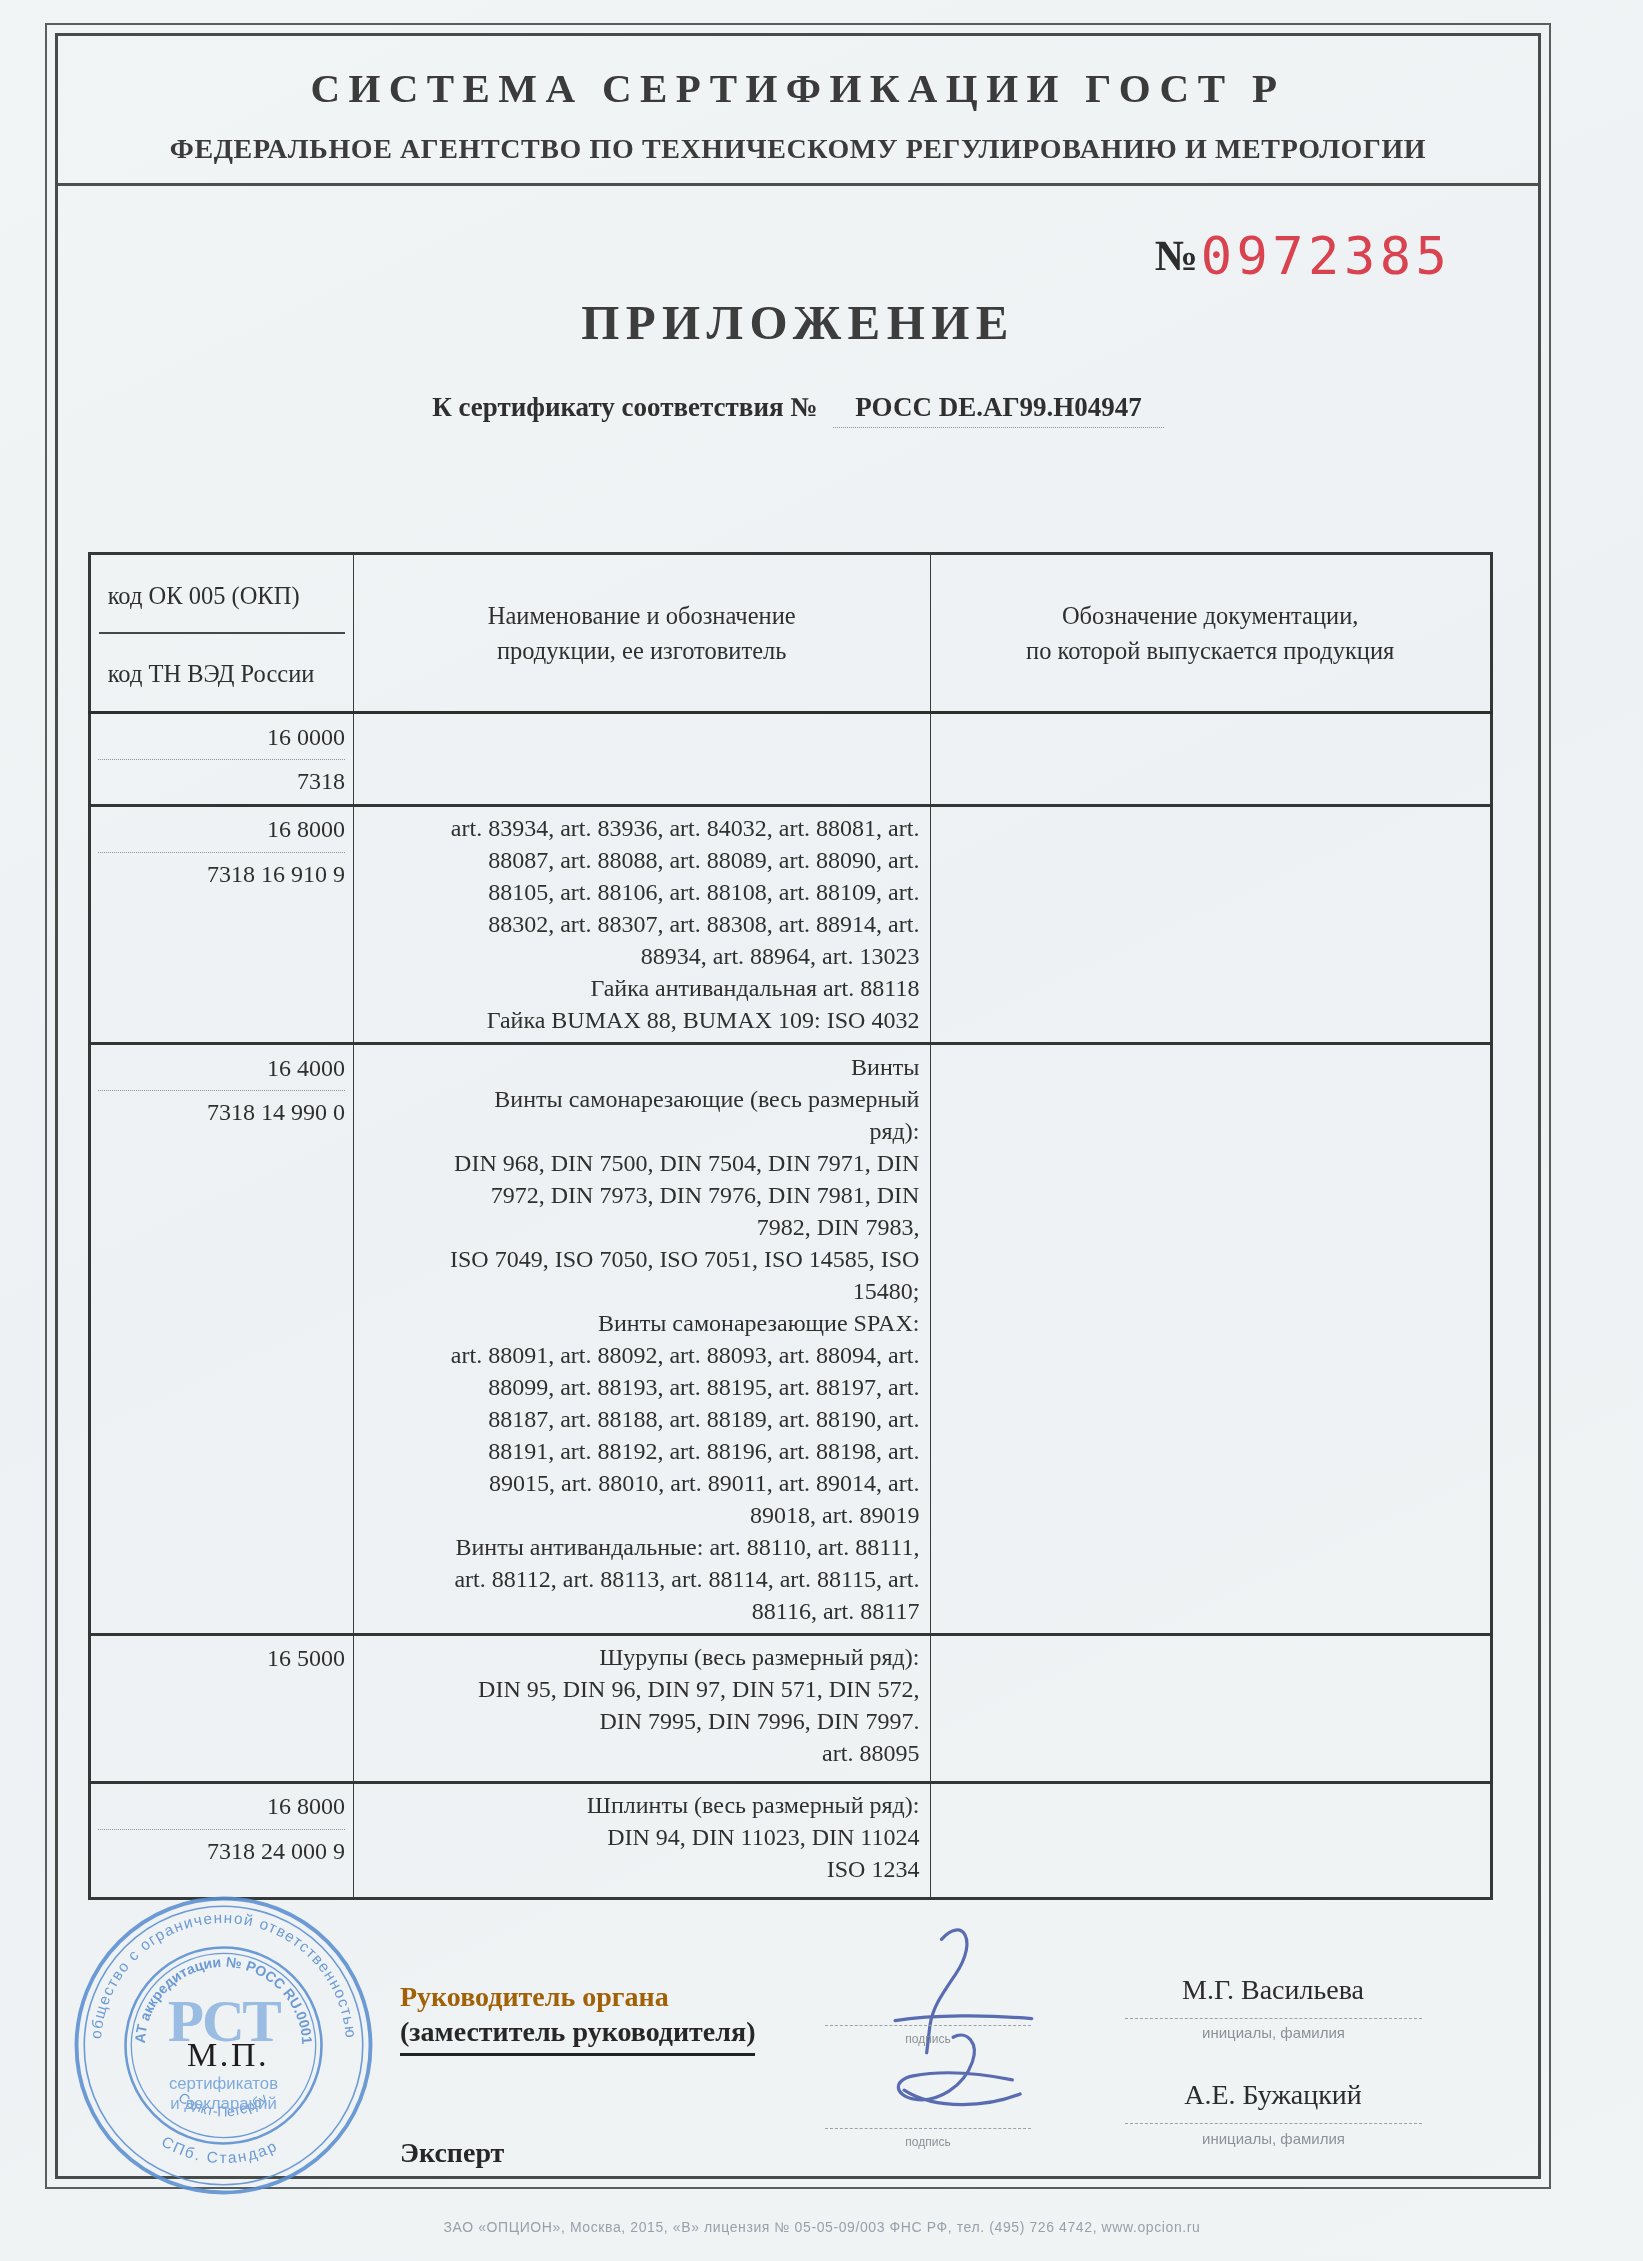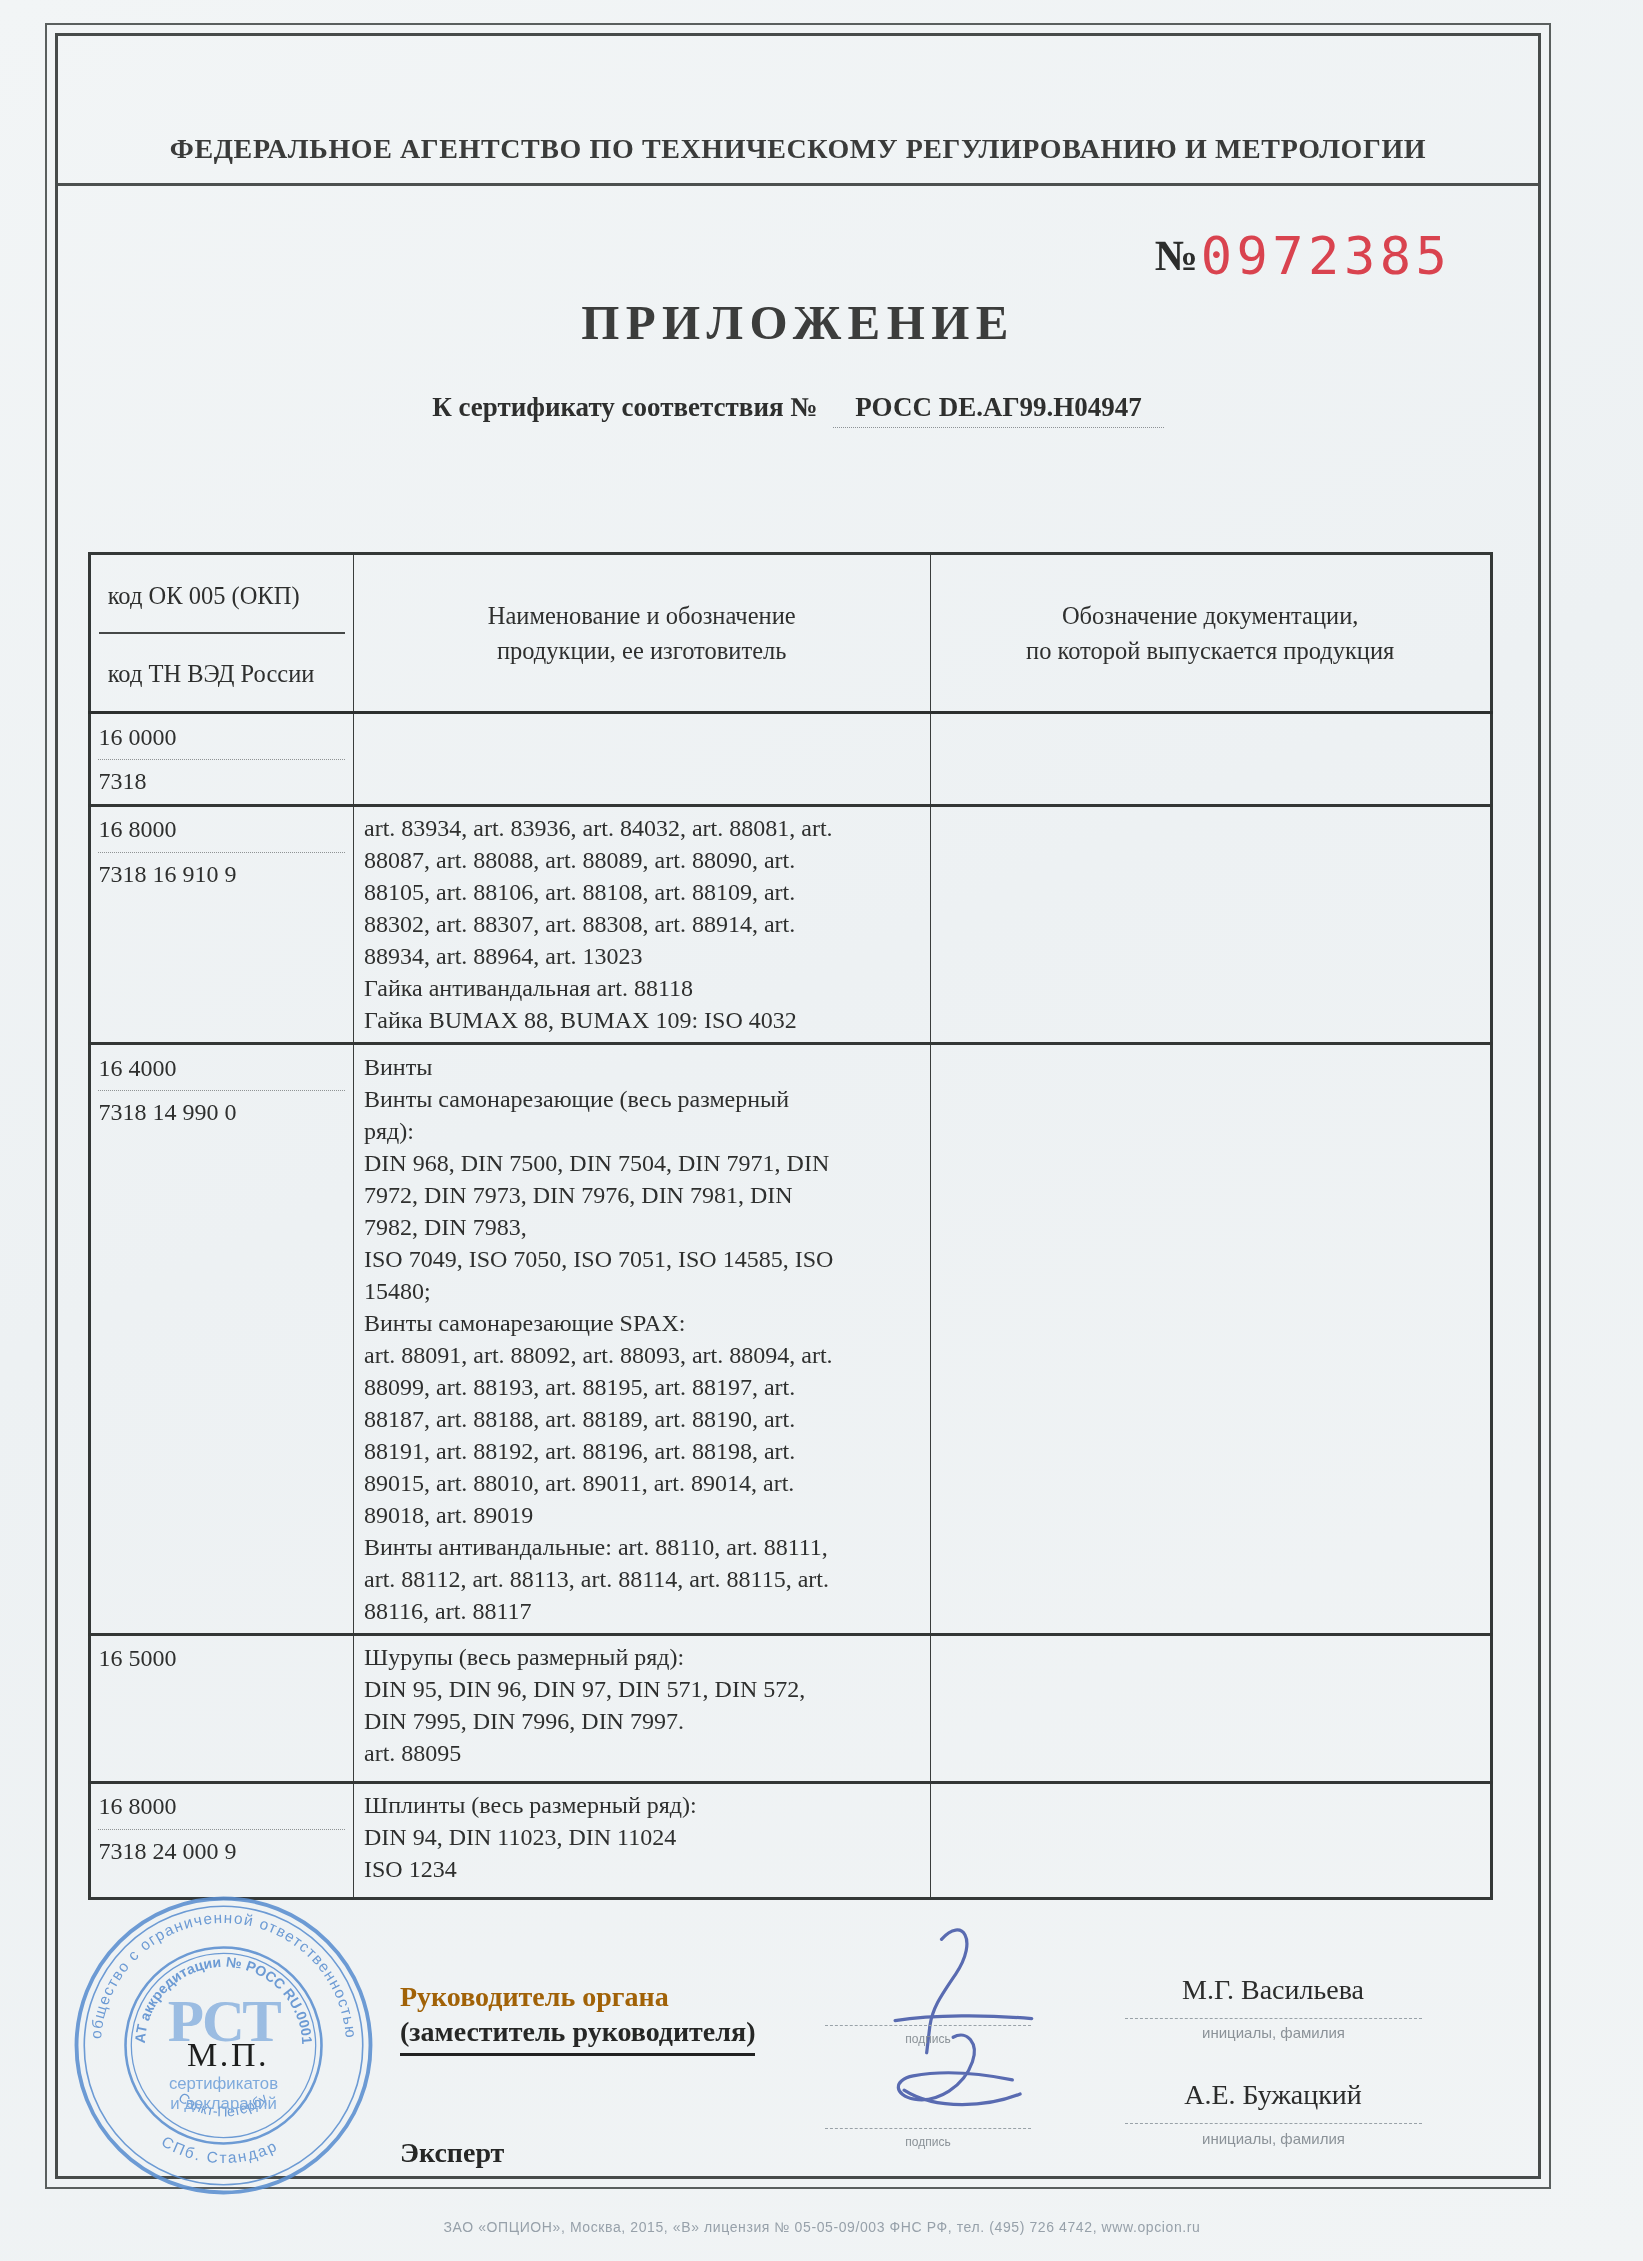--- a/index.html
+++ b/index.html
@@ -35,21 +35,21 @@
   table.products{position:absolute;left:30px;top:516px;width:1402px;
     border-collapse:collapse;border:3.2px solid #343837;table-layout:fixed;}
   table.products td,table.products th{border:1.9px solid #3a3d3c;font-weight:normal;}
   thead th{border-bottom:3.9px solid #2c2f2e !important;}
   .hdr-col1{vertical-align:top;text-align:left;padding:8px;}
   .hdr-okp{padding:19.3px 9px 22px;border-bottom:2.6px solid #454847;font-size:24.5px;}
   .hdr-tnved{padding:26px 9px 15.5px;font-size:24.5px;}
   .hdr-mid,.hdr-right{vertical-align:middle;text-align:center;font-size:24.5px;
     line-height:1.45;white-space:pre-line;padding:6.4px;}
   tbody tr{border-top:3.2px solid #333635;}
-  tbody td{vertical-align:top;text-align:left;font-size:24px;line-height:32px;padding:5.2px 10.3px 6.4px;}
+  tbody td{vertical-align:top;text-align:right;font-size:24px;line-height:32px;padding:5.2px 10.3px 6.4px;}
   td.codes{padding:6.4px 7.7px;}
   .dotsep{border-bottom:1.9px dotted #8f9394;margin:6.4px 0 5.2px;}
   .preline{white-space:pre-line;}
   
   .role1{position:absolute;left:400px;top:1981px;font-size:28px;font-weight:bold;color:#a16207;}
   .role2{position:absolute;left:400px;top:2016px;font-size:28px;font-weight:bold;color:#262726;
     border-bottom:3.9px solid #222;padding-bottom:5.2px;}
   .role3{position:absolute;left:400px;top:2094px;font-size:28px;font-weight:bold;color:#262726;margin-top:43px;}
   .sig-line{position:absolute;border-top:1.9px dashed #99a2a8;}
   .sig-line.l1{left:825px;top:2025px;width:206px;}
@@ -71,20 +71,21 @@
   
   .footer{position:absolute;left:0;top:2219px;width:100%;text-align:center;
     font-family:"Liberation Sans",sans-serif;font-size:14px;color:#97a1aa;letter-spacing:0.6px;}
 </style>
 </head>
 <body>
 
 <div class="frame-outer">
   <div class="frame-inner">
 
+    <div class="sys-title">СИСТЕМА СЕРТИФИКАЦИИ ГОСТ Р</div>
     <div class="agency">ФЕДЕРАЛЬНОЕ АГЕНТСТВО ПО ТЕХНИЧЕСКОМУ РЕГУЛИРОВАНИЮ И МЕТРОЛОГИИ</div>
     <div class="header-rule"></div>
 
     <div class="blank-number">
       <span class="nsign">№</span>
       <span class="ndigits">0972385</span>
     </div>
 
     <div class="apx-title">ПРИЛОЖЕНИЕ</div>
 

